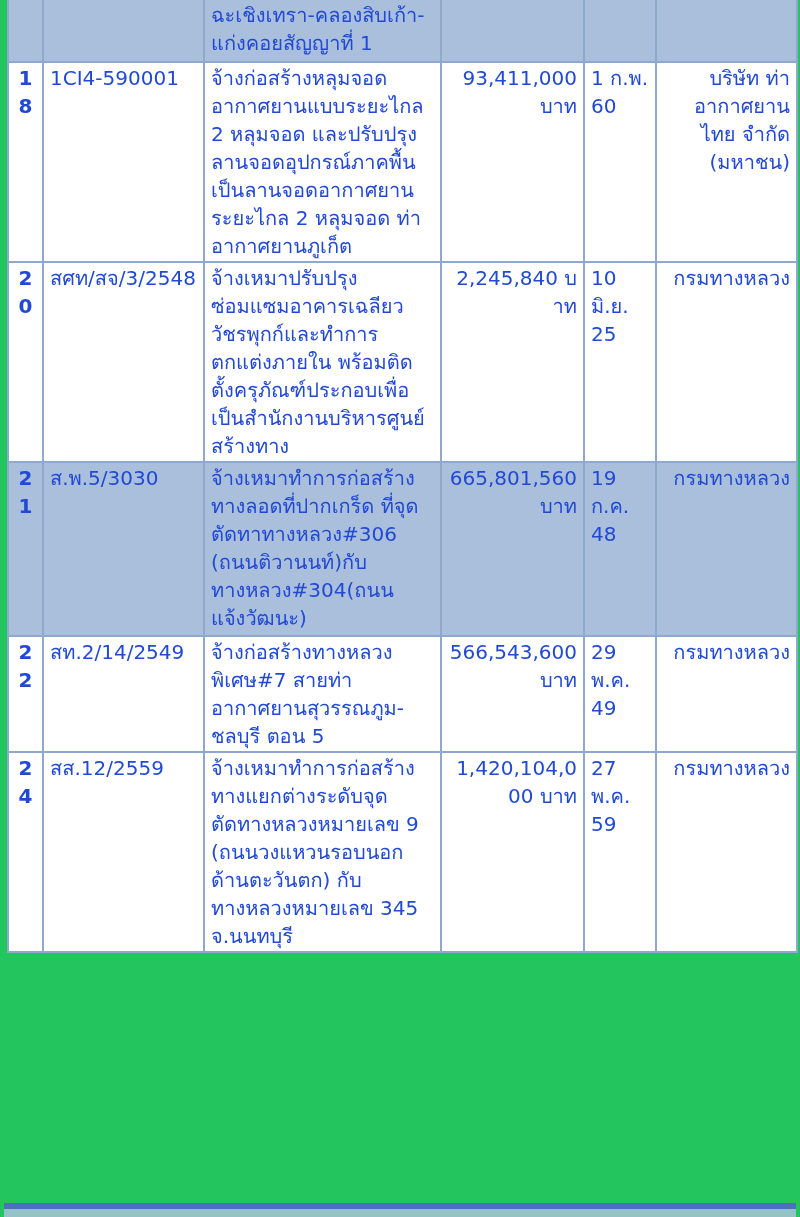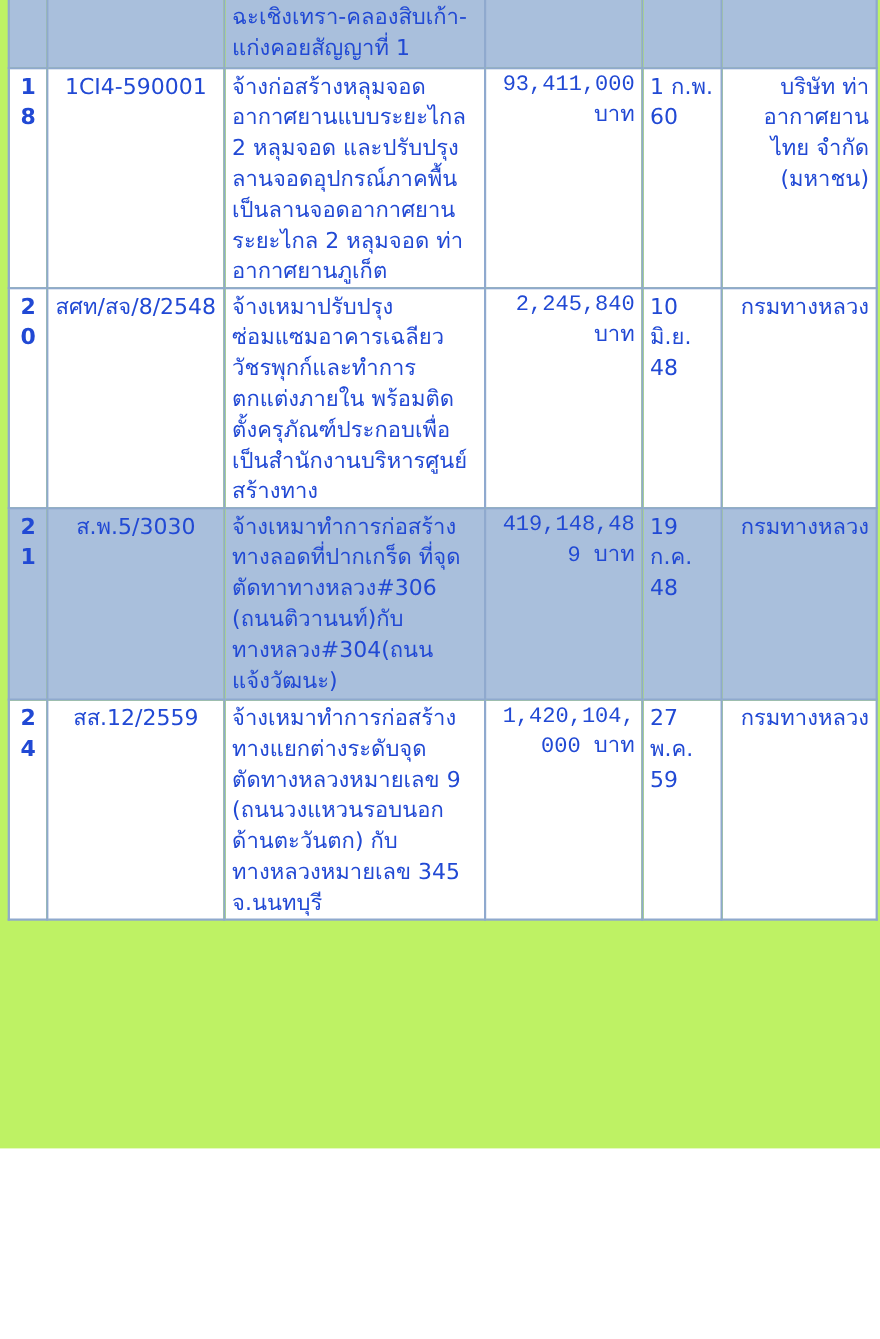--- a/index.html
+++ b/index.html
@@ -7,23 +7,23 @@
     padding: 0;
     background: #ffffff;
     width: 800px;
     height: 1217px;
     overflow: hidden;
     font-family: "DejaVu Sans", "Liberation Sans", sans-serif;
   }
   .page {
     position: relative;
     width: 800px;
-    height: 1044px;
+    height: 1217px;
     overflow: hidden;
-    background: #bef264;
+    background: #22c55e;
   }
   table.contracts {
     position: absolute;
     left: 7px;
     top: 0;
     width: 789px;
     border-collapse: collapse;
     table-layout: fixed;
   }
   table.contracts td {
@@ -40,34 +40,32 @@
   tr.plain td { background: #ffffff; margin-top: 27px; }
 
   td.c-no {
     font-weight: bold;
     font-size: 22px;
     text-align: center;
     padding: 1px 7px;
     word-break: break-all;
   }
   td.c-contract {
-    text-align: center;
     font-size: 21px;
     word-break: break-all;
   }
   td.c-desc {
     text-align: left;
     padding-left: 9px;
   }
   td.c-amount {
     text-align: right;
     font-size: 21px;
     padding-right: 9px;
     word-break: break-all;
-    font-family: Liberation Mono, monospace;
   }
   td.c-date {
     font-size: 21px;
     padding: 1px 10px;
   }
   td.c-agency {
     text-align: right;
     padding-left: 9px;
   }
 
@@ -124,32 +122,40 @@
       <tr class="plain rh1">
         <td class="c-no">18</td>
         <td class="c-contract">1CI4-590001</td>
         <td class="c-desc">จ้างก่อสร้างหลุมจอดอากาศยานแบบระยะไกล 2 หลุมจอด และปรับปรุงลานจอดอุปกรณ์ภาคพื้นเป็นลานจอดอากาศยานระยะไกล 2 หลุมจอด ท่าอากาศยานภูเก็ต</td>
         <td class="c-amount">93,411,000 บาท</td>
         <td class="c-date">1 ก.พ. 60</td>
         <td class="c-agency">บริษัท ท่าอากาศยานไทย จำกัด (มหาชน)</td>
       </tr>
       <tr class="plain rh3">
         <td class="c-no">20</td>
-        <td class="c-contract">สศท/สจ/8/2548</td>
+        <td class="c-contract">สศท/สจ/3/2548</td>
         <td class="c-desc">จ้างเหมาปรับปรุงซ่อมแซมอาคารเฉลียว วัชรพุกก์และทำการตกแต่งภายใน พร้อมติดตั้งครุภัณฑ์ประกอบเพื่อเป็นสำนักงานบริหารศูนย์สร้างทาง</td>
         <td class="c-amount">2,245,840 บาท</td>
-        <td class="c-date">10 มิ.ย. 48</td>
+        <td class="c-date">10 มิ.ย. 25</td>
         <td class="c-agency">กรมทางหลวง</td>
       </tr>
       <tr class="banded rh4">
         <td class="c-no">21</td>
         <td class="c-contract">ส.พ.5/3030</td>
         <td class="c-desc">จ้างเหมาทำการก่อสร้างทางลอดที่ปากเกร็ด ที่จุดตัดทาทางหลวง#306 (ถนนติวานนท์)กับทางหลวง#304(ถนนแจ้งวัฒนะ)</td>
-        <td class="c-amount">419,148,489 บาท</td>
+        <td class="c-amount">665,801,560 บาท</td>
         <td class="c-date">19 ก.ค. 48</td>
+        <td class="c-agency">กรมทางหลวง</td>
+      </tr>
+      <tr class="plain rh5">
+        <td class="c-no">22</td>
+        <td class="c-contract">สท.2/14/2549</td>
+        <td class="c-desc">จ้างก่อสร้างทางหลวงพิเศษ#7 สายท่าอากาศยานสุวรรณภูม-ชลบุรี ตอน 5</td>
+        <td class="c-amount">566,543,600 บาท</td>
+        <td class="c-date">29 พ.ค. 49</td>
         <td class="c-agency">กรมทางหลวง</td>
       </tr>
       <tr class="plain rh7">
         <td class="c-no">24</td>
         <td class="c-contract">สส.12/2559</td>
         <td class="c-desc">จ้างเหมาทำการก่อสร้างทางแยกต่างระดับจุดตัดทางหลวงหมายเลข 9 (ถนนวงแหวนรอบนอกด้านตะวันตก) กับทางหลวงหมายเลข 345 จ.นนทบุรี</td>
         <td class="c-amount">1,420,104,000 บาท</td>
         <td class="c-date">27 พ.ค. 59</td>
         <td class="c-agency">กรมทางหลวง</td>
       </tr>

